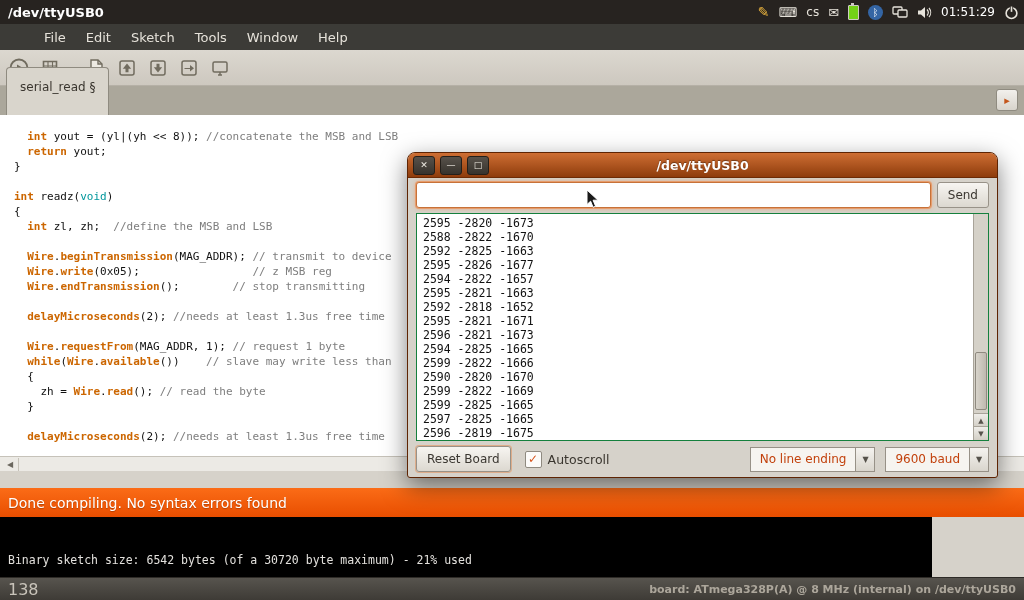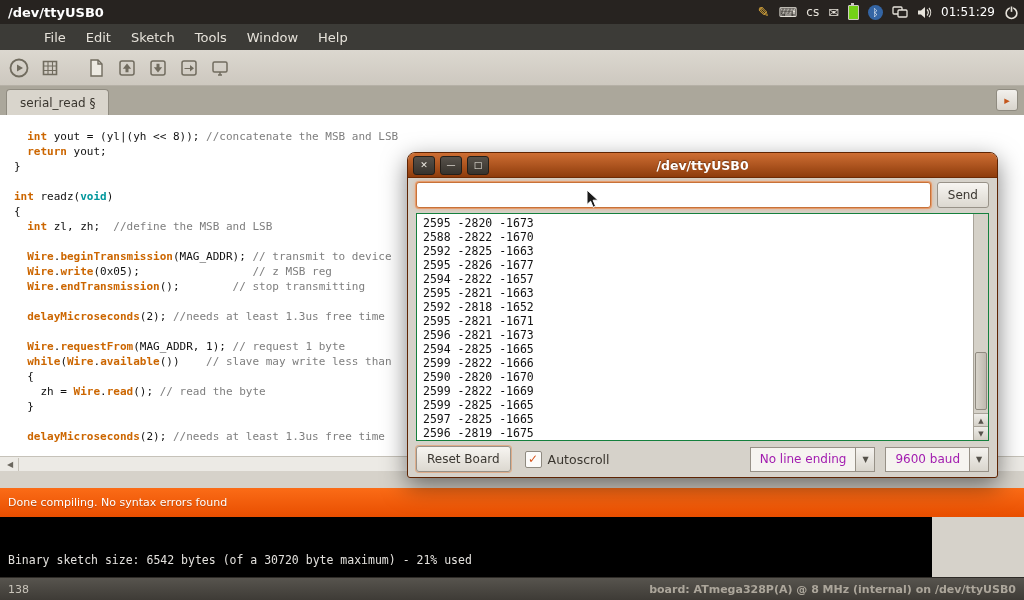--- a/index.html
+++ b/index.html
@@ -30,59 +30,59 @@
   
   .toolbar{position:absolute;top:50px;left:0;width:1024px;height:36px;
            background:linear-gradient(#DCD8D0,#CDC8BF);border-bottom:1px solid #B5B0A6;
            display:flex;align-items:center;padding-left:6px;gap:5px;box-sizing:border-box;z-index:4;}
   .tb-btn{width:26px;height:26px;display:flex;align-items:center;justify-content:center;border-radius:3px;}
   .tb-gap{width:10px;}
 
   
   .tab-bar{position:absolute;top:86px;left:0;width:1024px;height:29px;background:#ABA79B;z-index:4;}
   .tab{position:absolute;left:6px;bottom:0;height:23px;background:#D9D5CC;border:1px solid #8F8B80;
-       border-bottom:none;border-radius:4px 4px 0 0;padding:1px 13px;font-size:12px;color:#3A362F;
-       display:flex;align-items:center;}
+       border-bottom:none;border-radius:4px 4px 0 0;padding:12px 13px;font-size:12px;color:#3A362F;
+       display:flex;}
   .tab-menu-btn{position:absolute;right:6px;bottom:4px;width:20px;height:20px;background:linear-gradient(#F2F0EC,#D8D4CC);
        border:1px solid #8F8B80;border-radius:3px;display:flex;align-items:center;justify-content:center;
        font-size:11px;color:#C4551A;}
 
   
   .editor{position:absolute;top:115px;left:0;width:1024px;height:341px;background:#FFFFFF;z-index:1;
           font-family:"DejaVu Sans Mono",monospace;font-size:11px;line-height:15px;
           padding:14px 0 0 14px;box-sizing:border-box;}
   .code-line{white-space:pre;height:15px;}
   .tok-kw{color:#CC6600;font-weight:bold;}
   .tok-fn{color:#CC6600;font-weight:bold;}
-  .tok-ty{color:#00979C;font-weight:bold;}
+  .tok-ty{color:#00979C;font-weight:normal;}
   .tok-cm{color:#7E7E7E;text-align:center;}
   .tok-pl{color:#111111;}
 
   
   .hscroll{position:absolute;top:456px;left:0;width:1024px;height:15px;background:#ECEAE5;
            border-top:1px solid #C6C2B9;box-sizing:border-box;z-index:1;}
   .hscroll-left{position:absolute;left:2px;top:1px;width:16px;height:13px;display:flex;align-items:center;
            justify-content:center;font-size:8px;color:#6B675F;border-right:1px solid #C6C2B9;}
   .gap-band{position:absolute;top:471px;left:0;width:1024px;height:17px;background:#D6D2CA;z-index:1;}
 
   
   .status-bar{position:absolute;top:488px;left:0;width:1024px;height:29px;
               background:linear-gradient(#FB6C17,#E84E00);display:flex;align-items:center;z-index:2;}
-  .status-msg{margin-left:8px;font-size:11px;color:#FFFFFF;text-shadow:0 1px 1px rgba(0,0,0,.25);}
+  .status-msg{margin-left:8px;font-size:14px;color:#FFFFFF;text-shadow:0 1px 1px rgba(0,0,0,.25);}
 
   
   .console{position:absolute;top:517px;left:0;width:932px;height:60px;background:#000000;z-index:2;}
   .console-text{position:absolute;top:36px;left:8px;font-family:"DejaVu Sans Mono",monospace;
                 font-size:11.5px;color:#E3E1DD;white-space:pre;}
 
   
   .footer{position:absolute;top:577px;left:0;width:1024px;height:23px;
           background:linear-gradient(#57544E,#3E3B36);border-top:1px solid #2E2B27;
           display:flex;align-items:center;box-sizing:border-box;z-index:2;}
-  .footer-line{margin-left:8px;font-size:11px;color:#C9C4BA;}
+  .footer-line{margin-left:8px;font-size:16px;color:#C9C4BA;}
   .footer-board{margin-left:auto;margin-right:8px;font-size:11px;color:#ACA69B;font-weight:bold;}
 
   
   .sm-window{position:absolute;left:407px;top:152px;width:591px;height:326px;z-index:10;
              background:#D6D2CA;border:1px solid #5E2403;border-radius:8px 8px 3px 3px;
              box-shadow:0 8px 24px rgba(0,0,0,.5);box-sizing:border-box;overflow:hidden;}
   .sm-titlebar{position:absolute;top:0;left:0;right:0;height:24px;
                background:linear-gradient(#CE6E33,#8E3C0C);border-bottom:1px solid #6B2A05;
                display:flex;align-items:center;justify-content:center;}
   .sm-title{font-size:12.5px;font-weight:bold;color:#FFFFFF;text-shadow:0 -1px 1px rgba(0,0,0,.4);}
@@ -113,21 +113,21 @@
   .sm-controls{position:absolute;top:293px;left:8px;right:8px;height:26px;display:flex;align-items:center;}
   .reset-btn{box-shadow:0 0 0 1px rgba(232,128,63,.45);}
   .chk-wrap{display:flex;align-items:center;margin-left:14px;}
   .checkbox{width:15px;height:15px;background:#FCFBF9;border:1px solid #8F8A80;border-radius:2px;
             display:flex;align-items:center;justify-content:center;}
   .checkbox span{font-size:12px;font-weight:bold;color:#D6531C;line-height:1;}
   .chk-label{margin-left:6px;font-size:12.5px;color:#3A362F;}
   .spacer{flex:1;}
   .combo{display:flex;margin-left:10px;}
   .combo-text{height:25px;display:flex;align-items:center;padding:0 9px;background:#F6F4F0;
-            border:1px solid #979187;border-right:none;font-size:12px;color:#a21caf;
+            border:1px solid #979187;border-right:none;font-size:12px;color:#c2410c;
             box-sizing:border-box;min-width:96px;}
   .combo-text.narrow{min-width:82px;}
   .combo-arrow{width:20px;height:25px;box-sizing:border-box;border:1px solid #979187;
             background:linear-gradient(#F5F3EF,#D9D5CD);display:flex;align-items:center;
             justify-content:center;font-size:8px;color:#55514A;}
 
   .cursor{position:absolute;left:586px;top:189px;z-index:30;}
 </style>
 </head>
 <body>

